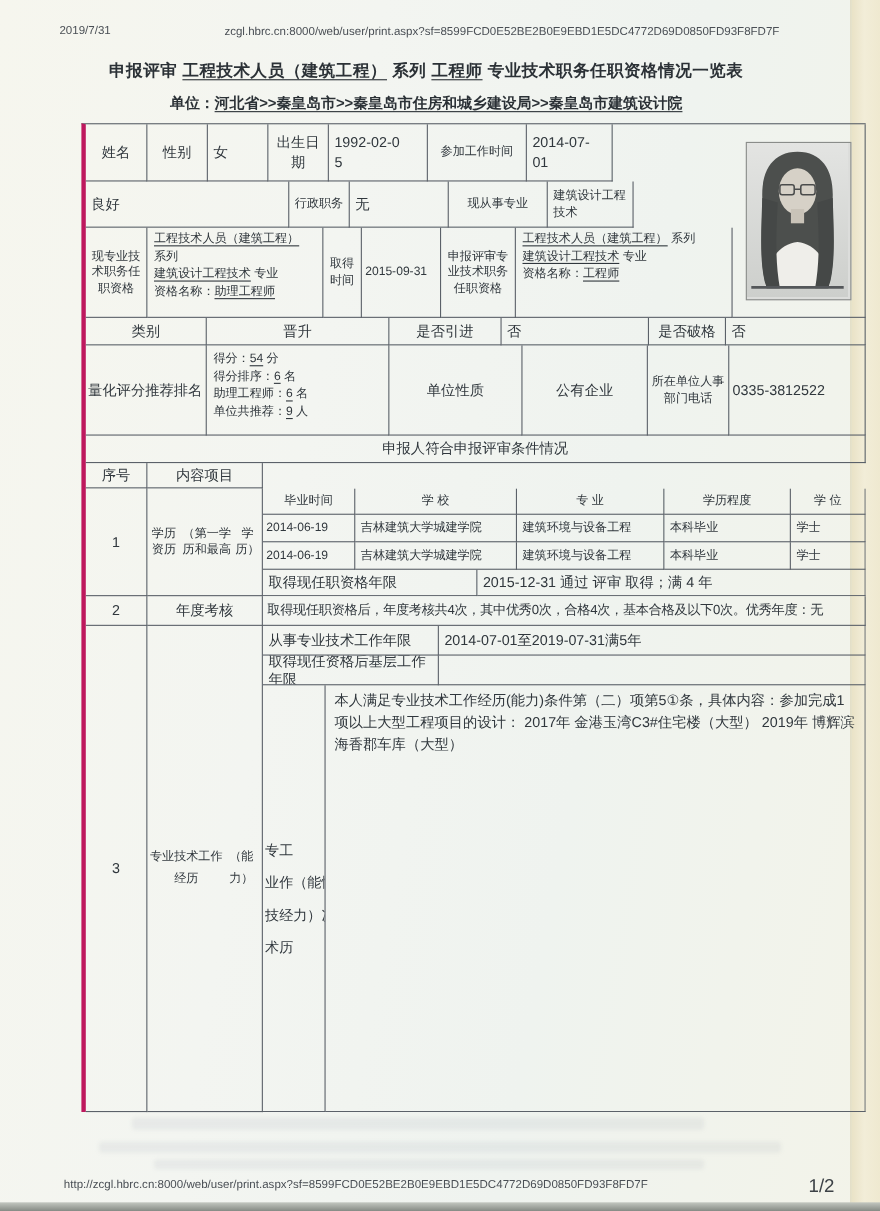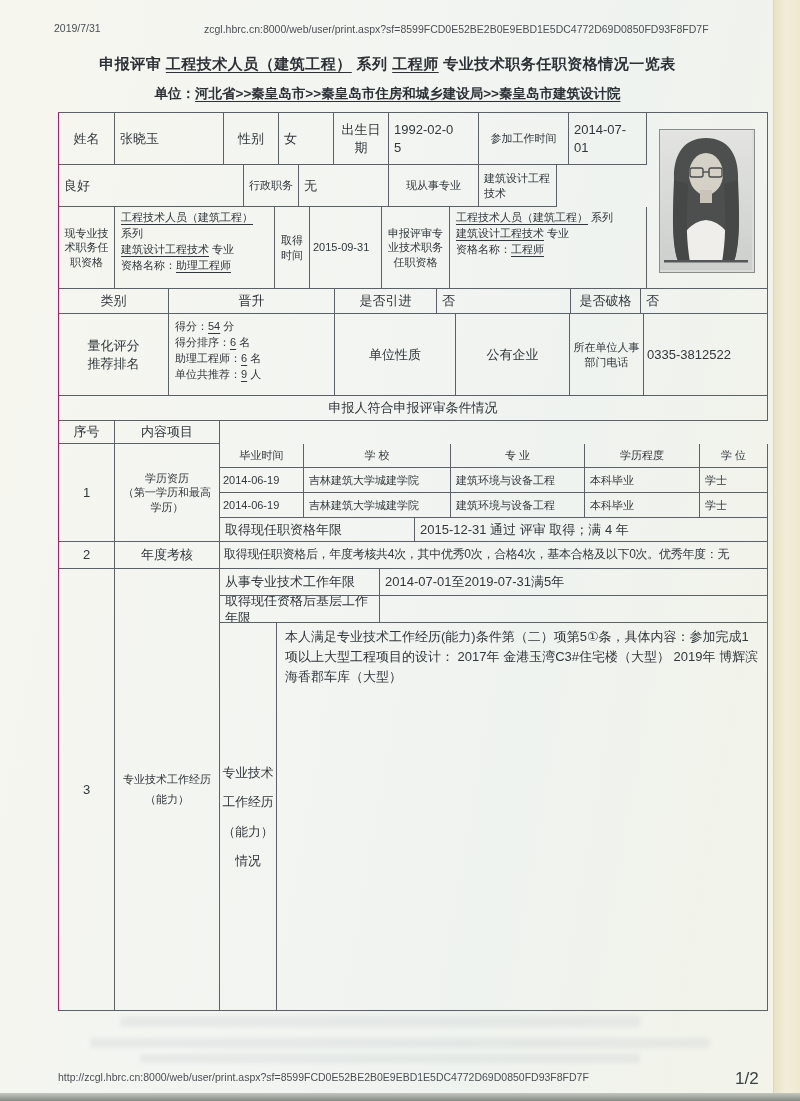--- a/index.html
+++ b/index.html
@@ -14,28 +14,28 @@
     border-left:1px solid #ddd6ba}
   .bottom-edge{position:absolute;left:0;bottom:0;width:100%;height:8px;
     background:linear-gradient(to bottom,#c3c7c0,#858a84)}
   .print-date{position:absolute;top:22px;left:54px;font-size:10.5px;color:#4a4f55}
   .header-url{position:absolute;top:23px;left:204px;font-size:10.5px;color:#4a4f55}
   .doc-title{position:absolute;top:55px;left:0;width:775px;text-align:center;
     font-size:15px;font-weight:bold;letter-spacing:.5px;color:#2b3136}
   .unit-line{position:absolute;top:85px;left:0;width:775px;text-align:center;
     font-size:13.5px;font-weight:bold;color:#2b3136}
   .u{text-decoration:underline;text-underline-offset:3px}
-  .form-table{position:absolute;left:58px;top:112px;width:709px;
-    border-top:1px solid #5b6169;border-left:1px solid #be185d}
+  .form-table{position:absolute;left:74px;top:112px;width:709px;
+    border-top:1px solid #5b6169;border-left:4px solid #be185d}
   .r{display:flex}
   .c{box-sizing:border-box;border-right:1px solid #5b6169;border-bottom:1px solid #5b6169;
     display:flex;align-items:center;font-size:13px;line-height:1.32;padding:1px 5px;overflow:hidden}
   .lab{justify-content:center;text-align:center;padding:1px 2px}
   .wrap{padding:0;border:none;display:block}
-  .stack{display:flex;flex-direction:column;align-items:center;width:100%}
+  .stack{display:flex;flex-direction:row;align-items:center;width:100%}
   .qual{display:block;padding:3px 6px;line-height:1.45}
   .narrow{word-break:break-all;padding-right:18px}
   .small{font-size:11px}
   .topline{align-items:flex-start}
   .photo-cell{justify-content:center;align-items:center}
   .photo-frame{border:1px solid #8a8d8a;background:#dcdddb;width:94px;height:142px}
   .ghost{position:absolute;background:rgba(110,125,145,.09);filter:blur(2px);border-radius:3px}
   .footer-url{position:absolute;top:1071px;left:58px;font-size:10.5px;color:#4a4f55}
   .page-num{position:absolute;top:1069px;left:735px;font-size:17px;color:#3c4146}
   .sec2{font-size:12px;letter-spacing:-.3px;white-space:nowrap}
@@ -53,21 +53,20 @@
 <div class="doc-title"><span>申报评审 </span><span class="u">工程技术人员（建筑工程）</span><span> 系列 </span><span class="u">工程师</span><span> 专业技术职务任职资格情况一览表</span></div>
 
 <div class="unit-line"><span>单位：</span><span class="u">河北省&gt;&gt;秦皇岛市&gt;&gt;秦皇岛市住房和城乡建设局&gt;&gt;秦皇岛市建筑设计院</span></div>
 
 <div class="form-table">
 
   <div class="r">
     <div style="width:588px">
       <div class="r" style="height:52px">
         <div class="c lab" style="width:56px;height:52px">姓名</div>
-        <div class="c" style="width:109px;height:52px">张晓玉</div>
         <div class="c lab" style="width:55px;height:52px">性别</div>
         <div class="c" style="width:55px;height:52px">女</div>
         <div class="c lab" style="width:55px;height:52px">出生日期</div>
         <div class="c narrow" style="width:90px;height:52px">1992-02-05</div>
         <div class="c lab small" style="width:90px;height:52px">参加工作时间</div>
         <div class="c narrow" style="width:78px;height:52px">2014-07-01</div>
       </div>
       <div class="r" style="height:42px">
         <div class="c" style="width:185px;height:42px">良好</div>
         <div class="c lab small" style="width:55px;height:42px">行政职务</div>

